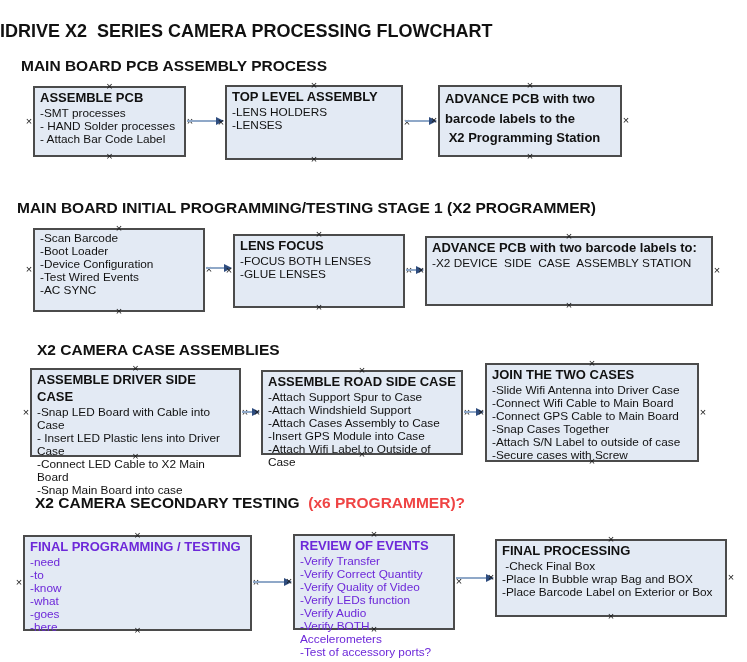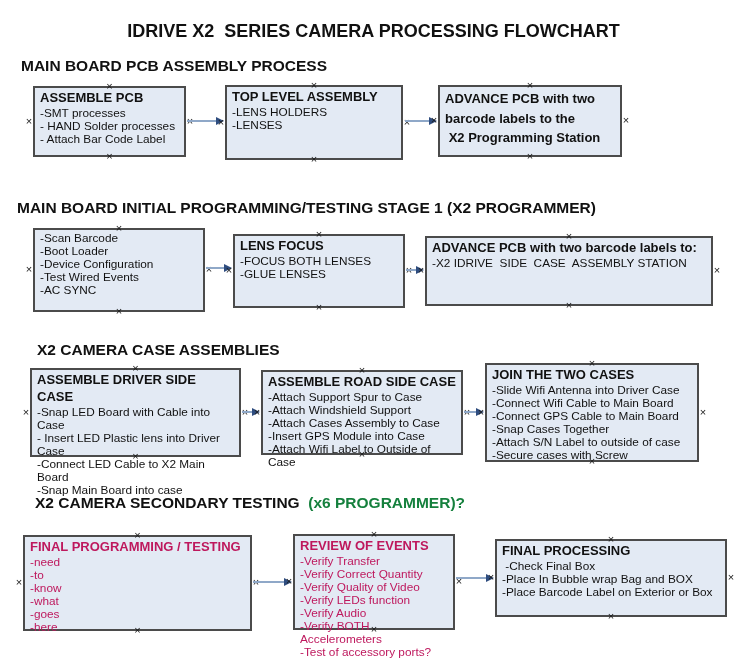--- a/index.html
+++ b/index.html
@@ -1,26 +1,26 @@
 <!DOCTYPE html>
 <html><head>
 <meta charset="utf-8">
 <style>
   html,body{margin:0;padding:0;background:#ffffff;}
   #stage{position:relative;width:747px;height:662px;background:#ffffff;overflow:hidden;
          font-family:"Liberation Sans",sans-serif;color:#111111;}
-  .title{position:absolute;top:21px;left:0;width:747px;text-align:center;
+  .title{position:absolute;top:21px;left:0;width:747px;
          font-size:18px;font-weight:bold;white-space:pre-wrap;color:#111111;}
   .sec-h{position:absolute;font-size:15.5px;font-weight:bold;white-space:pre-wrap;color:#111111;}
-  .sec-h .redpart{color:#15803d;}
+  .sec-h .redpart{color:#ef4444;}
   .fbox{position:absolute;background:#e3eaf4;border:2px solid #4b4b4b;
         padding:2px 5px 0 5px;box-sizing:border-box;}
   .bt{font-size:13px;font-weight:bold;line-height:1.3;white-space:pre-wrap;}
   .bi{font-size:11.8px;line-height:13px;white-space:pre-wrap;}
-  .fbox.red .bt,.fbox.red .bi{color:#be185d;}
+  .fbox.red .bt,.fbox.red .bi{color:#6d28d9;}
   .hd{position:absolute;font-size:11px;line-height:8px;color:#1a1a1a;width:8px;height:8px;
       text-align:center;pointer-events:none;}
   .hd.t{top:-6px;left:50%;margin-left:-4px;}
   .hd.b{bottom:-5px;left:50%;margin-left:-4px;}
   .hd.l{left:-10px;top:50%;margin-top:-5px;}
   .hd.r{right:-10px;top:50%;margin-top:-5px;}
   .arrow{position:absolute;height:10px;}
   .arrow .al{position:absolute;left:0;right:6px;top:4.25px;height:1.5px;background:#8fa8c8;}
   .arrow .ah{position:absolute;right:0;top:1px;width:0;height:0;
              border-left:8px solid #2f4d7f;border-top:4px solid transparent;
@@ -109,21 +109,21 @@
     <i class="al"></i>
     <i class="ah"></i>
   </div>
 
   <div class="fbox" style="left:425px;top:236px;width:288px;height:70px;">
     <span class="hd t">×</span>
     <span class="hd b">×</span>
     <span class="hd l">×</span>
     <span class="hd r">×</span>
     <div class="bt">ADVANCE PCB with two barcode labels to:</div>
-    <div class="bi">-X2 IDRIVE  SIDE  CASE  ASSEMBLY STATION</div>
+    <div class="bi">-X2 DEVICE  SIDE  CASE  ASSEMBLY STATION</div>
   </div>
 
   <div class="sec-h" style="left:37px;top:341px;">X2 CAMERA CASE ASSEMBLIES</div>
 
   <div class="fbox" style="left:30px;top:368px;width:211px;height:89px;">
     <span class="hd t">×</span>
     <span class="hd b">×</span>
     <span class="hd l">×</span>
     <span class="hd r">×</span>
     <div class="bt">ASSEMBLE DRIVER SIDE CASE</div>

